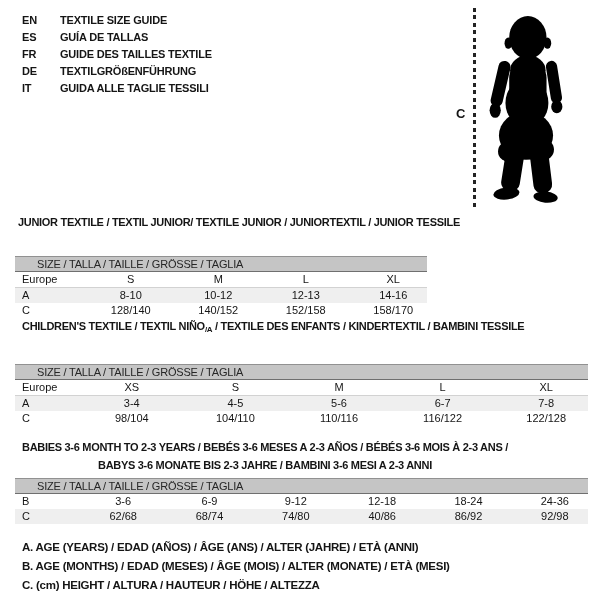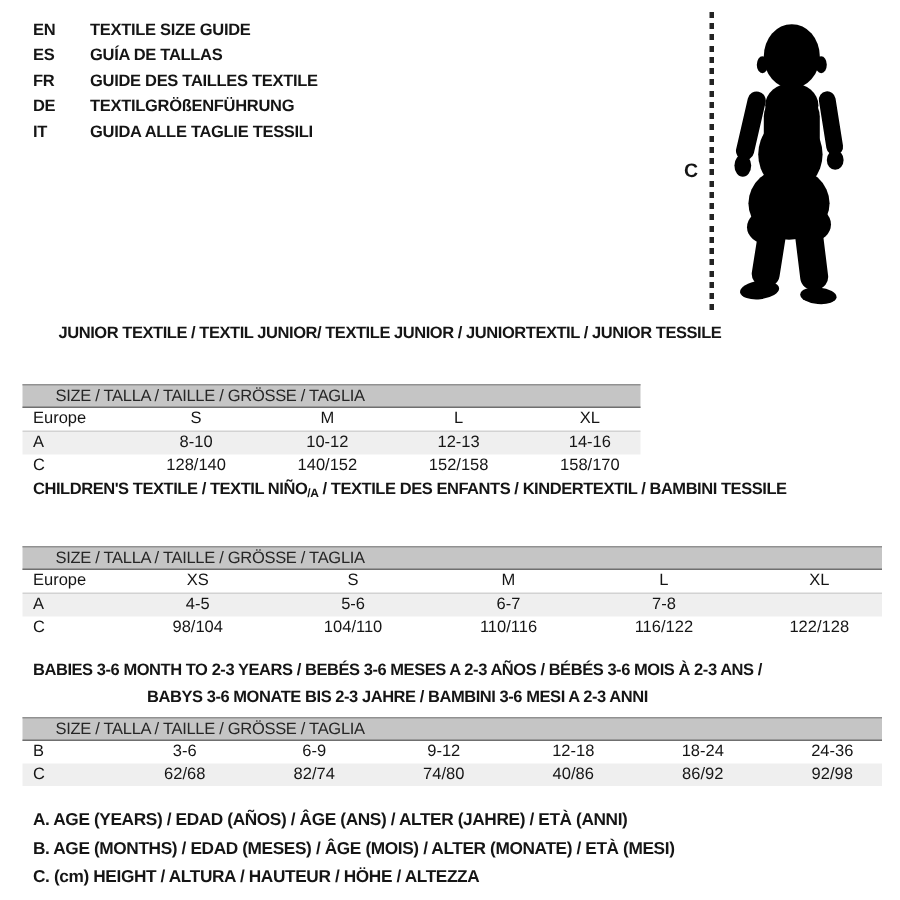--- a/index.html
+++ b/index.html
@@ -90,21 +90,21 @@
     <rect x="16" y="50" width="13" height="50" rx="6.5" transform="rotate(13 22 54)"></rect>
     <ellipse cx="12" cy="103" rx="6" ry="8"></ellipse>
     <rect x="66" y="50" width="12" height="46" rx="6" transform="rotate(-9 72 54)"></rect>
     <ellipse cx="78" cy="99" rx="6" ry="7"></ellipse>
     <rect x="24" y="140" width="20" height="50" rx="9" transform="rotate(9 34 145)"></rect>
     <ellipse cx="24" cy="192" rx="14" ry="6.5" transform="rotate(-6 24 192)"></ellipse>
     <rect x="48" y="138" width="20" height="54" rx="9" transform="rotate(-7 58 142)"></rect>
     <ellipse cx="66" cy="196" rx="13" ry="6" transform="rotate(5 66 196)"></ellipse>
   </svg>
 
-  <div class="sec-title" style="left:39px; top:216px;">JUNIOR TEXTILE / TEXTIL JUNIOR/ TEXTILE JUNIOR / JUNIORTEXTIL / JUNIOR TESSILE</div>
+  <div class="sec-title" style="left:18px; top:216px;">JUNIOR TEXTILE / TEXTIL JUNIOR/ TEXTILE JUNIOR / JUNIORTEXTIL / JUNIOR TESSILE</div>
   <div class="tbl tbl-junior">
     <div class="band">SIZE / TALLA / TAILLE / GRÖSSE / TAGLIA</div>
     <div class="row cols4 hairline">
       <span class="lab">Europe</span>
       <span class="cell">S</span>
       <span class="cell">M</span>
       <span class="cell">L</span>
       <span class="cell">XL</span>
     </div>
     <div class="row cols4 stripe">
@@ -131,20 +131,21 @@
     <div class="row cols5 hairline">
       <span class="lab">Europe</span>
       <span class="cell">XS</span>
       <span class="cell">S</span>
       <span class="cell">M</span>
       <span class="cell">L</span>
       <span class="cell">XL</span>
     </div>
     <div class="row cols5 stripe">
       <span class="lab">A</span>
+      <span class="cell">3-4</span>
       <span class="cell">4-5</span>
       <span class="cell">5-6</span>
       <span class="cell">6-7</span>
       <span class="cell">7-8</span>
     </div>
     <div class="row cols5">
       <span class="lab">C</span>
       <span class="cell">98/104</span>
       <span class="cell">104/110</span>
       <span class="cell">110/116</span>
@@ -164,21 +165,21 @@
       <span class="cell">3-6</span>
       <span class="cell">6-9</span>
       <span class="cell">9-12</span>
       <span class="cell">12-18</span>
       <span class="cell">18-24</span>
       <span class="cell">24-36</span>
     </div>
     <div class="row cols6 stripe">
       <span class="lab">C</span>
       <span class="cell">62/68</span>
-      <span class="cell">82/74</span>
+      <span class="cell">68/74</span>
       <span class="cell">74/80</span>
       <span class="cell">40/86</span>
       <span class="cell">86/92</span>
       <span class="cell">92/98</span>
     </div>
   </div>
 
   <div class="legend">
     <div class="legend-line">A. AGE (YEARS) / EDAD (AÑOS) / ÂGE (ANS) / ALTER (JAHRE) / ETÀ (ANNI)</div>
     <div class="legend-line">B. AGE (MONTHS) / EDAD (MESES) / ÂGE (MOIS) / ALTER (MONATE) / ETÀ (MESI)</div>

